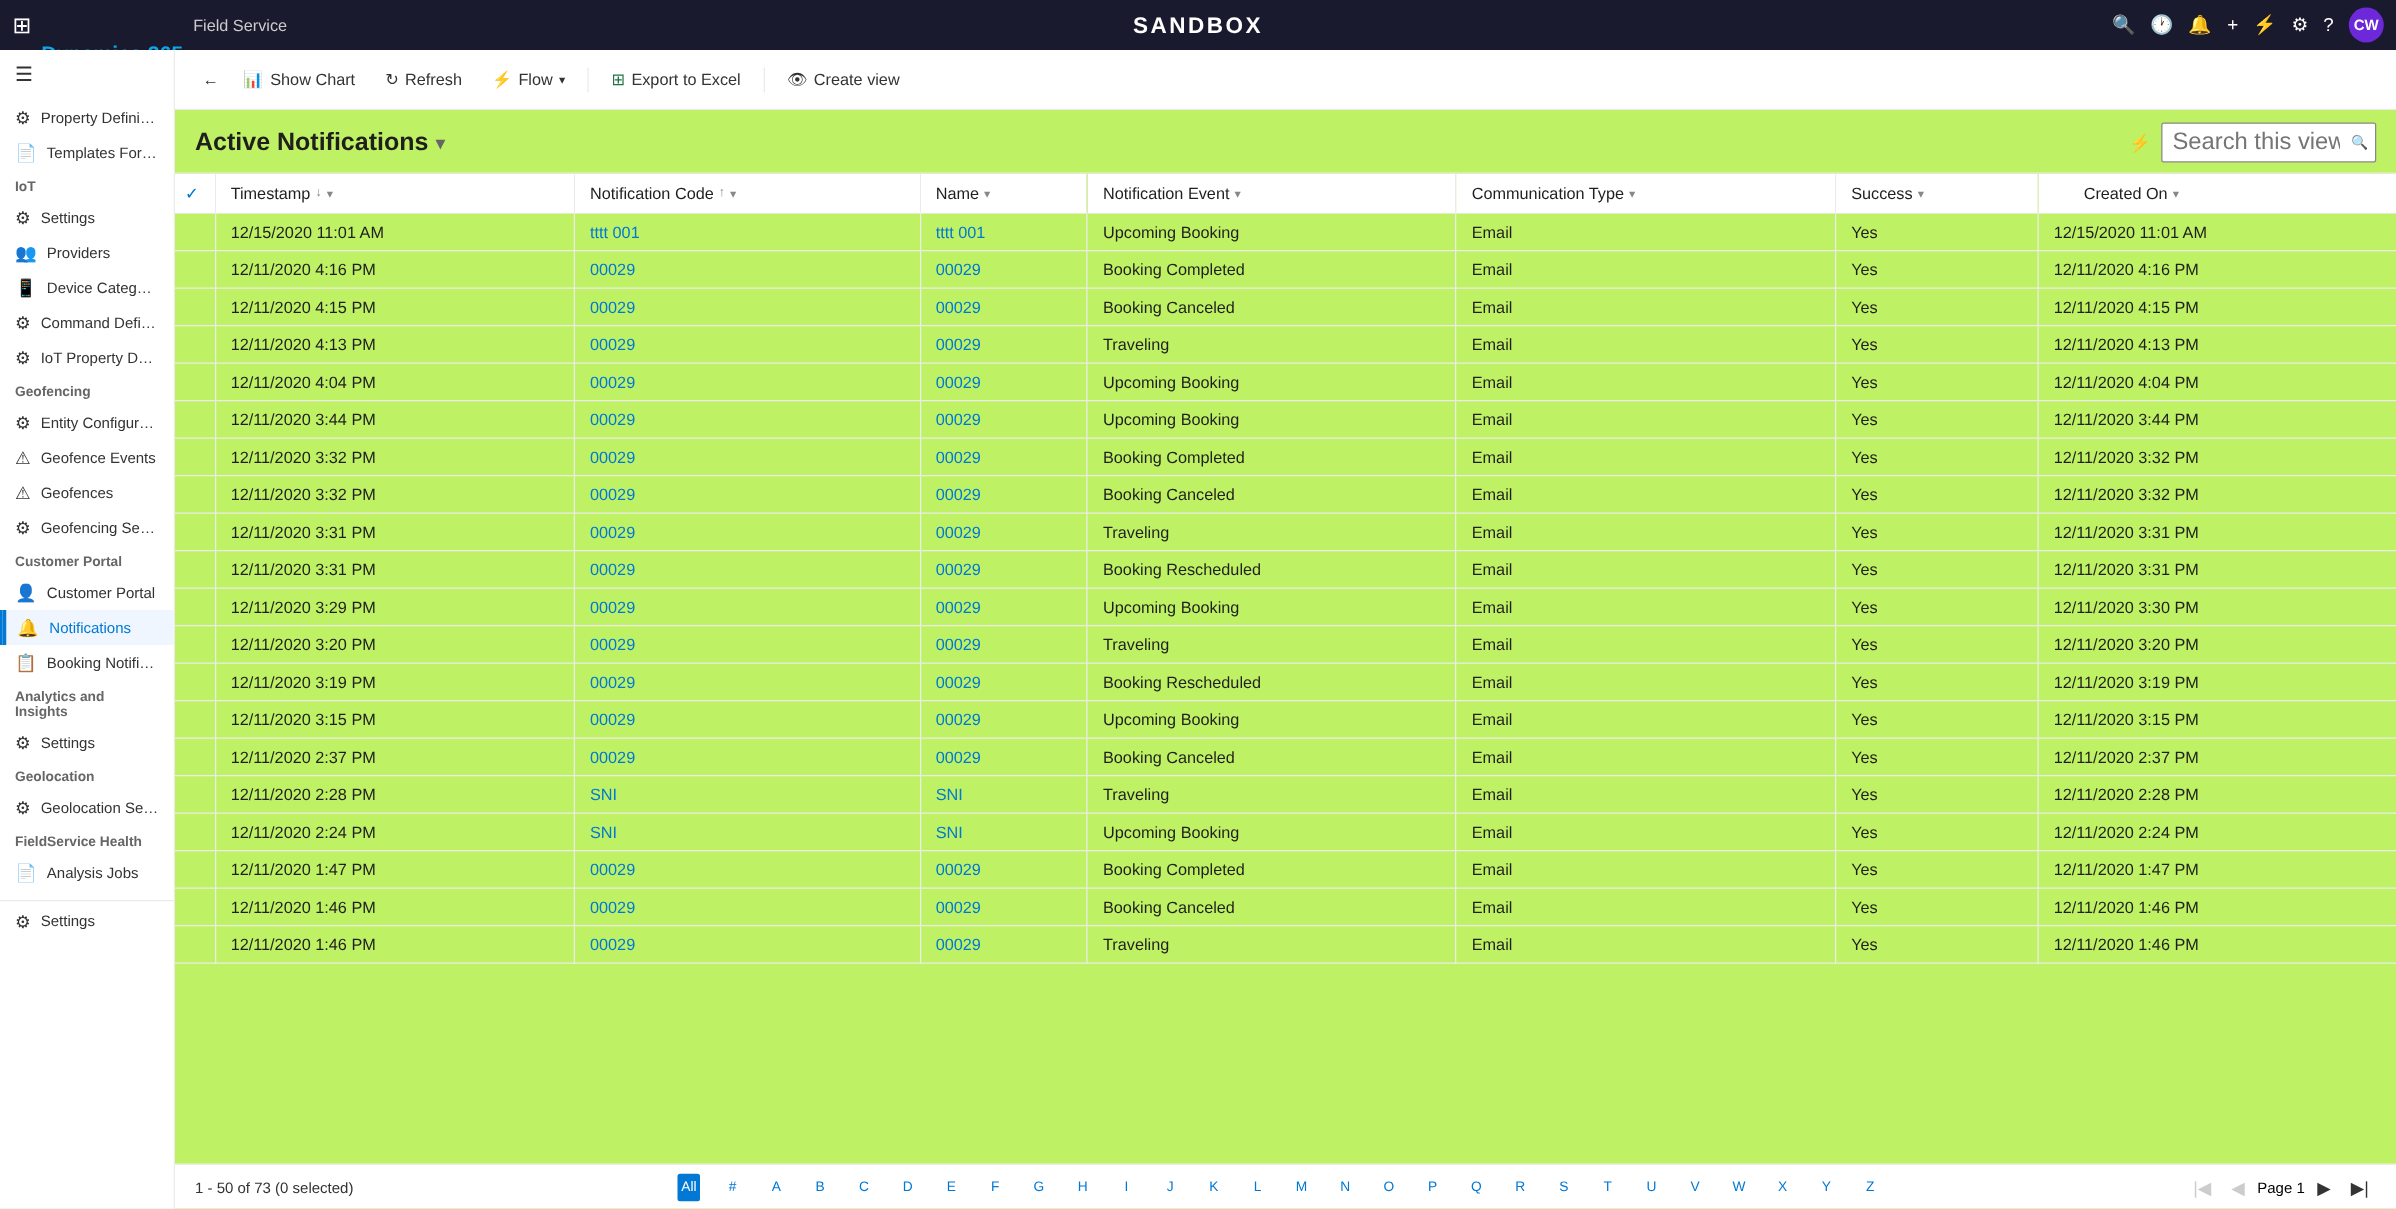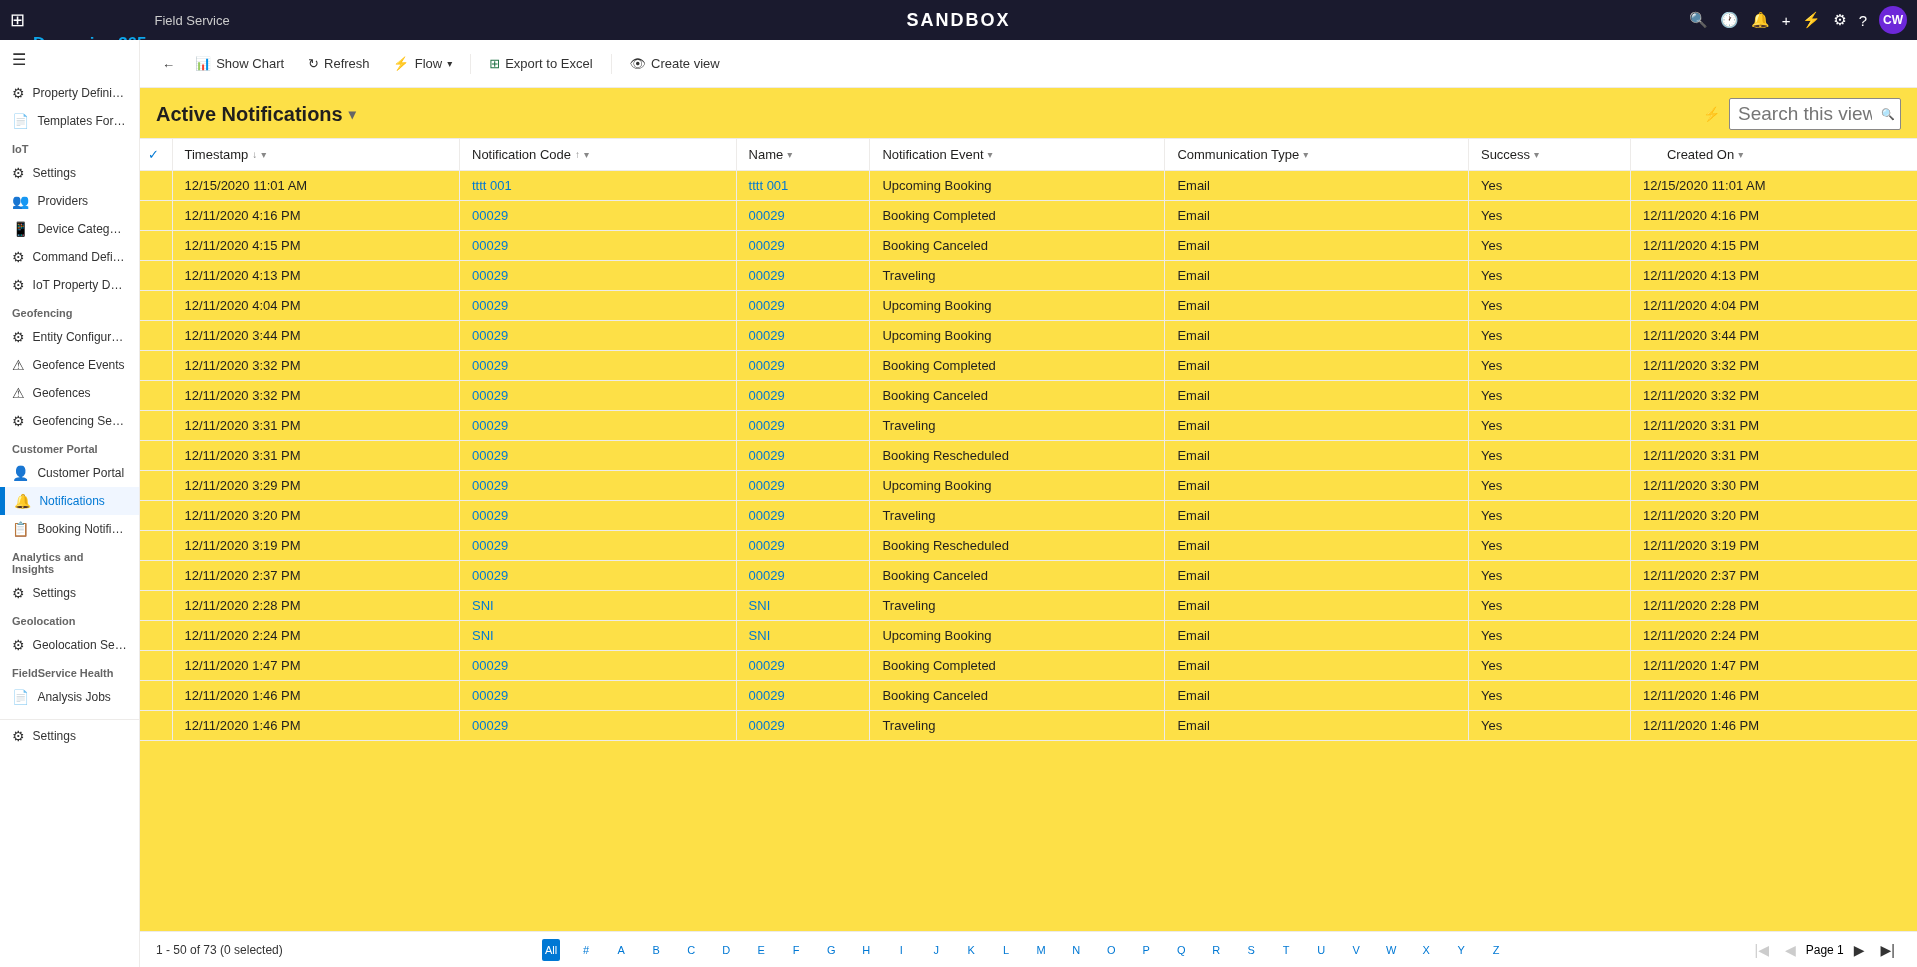--- a/index.html
+++ b/index.html
@@ -82,21 +82,21 @@
       border: none;
       background: none;
       cursor: pointer;
       color: #333;
       font-size: 13px;
       border-radius: 2px;
     }
     .toolbar-sep { width: 1px; height: 20px; background: #edebe9; margin: 0 4px; }
 
     
-    .main-content { flex: 1; overflow: hidden; display: flex; flex-direction: column; background: #fde047; }
+    .main-content { flex: 1; overflow: hidden; display: flex; flex-direction: column; background: #bef264; }
 
     
     .view-header {
       padding: 10px 16px 8px 16px;
       display: flex;
       align-items: center;
       justify-content: space-between;
       border-bottom: 1px solid #edebe9;
       flex-shrink: 0;
     }
@@ -501,20 +501,30 @@
     </tr>
               <tr>
       <td class="checkbox-col"></td>
       <td>12/11/2020 3:19 PM</td>
       <td><a class="link-cell" href="#">00029</a></td>
       <td><a class="link-cell" href="#">00029</a></td>
       <td>Booking Rescheduled</td>
       <td>Email</td>
       <td>Yes</td>
       <td>12/11/2020 3:19 PM</td>
+    </tr>
+              <tr>
+      <td class="checkbox-col"></td>
+      <td>12/11/2020 3:15 PM</td>
+      <td><a class="link-cell" href="#">00029</a></td>
+      <td><a class="link-cell" href="#">00029</a></td>
+      <td>Upcoming Booking</td>
+      <td>Email</td>
+      <td>Yes</td>
+      <td>12/11/2020 3:15 PM</td>
     </tr>
               <tr>
       <td class="checkbox-col"></td>
       <td>12/11/2020 2:37 PM</td>
       <td><a class="link-cell" href="#">00029</a></td>
       <td><a class="link-cell" href="#">00029</a></td>
       <td>Booking Canceled</td>
       <td>Email</td>
       <td>Yes</td>
       <td>12/11/2020 2:37 PM</td>

